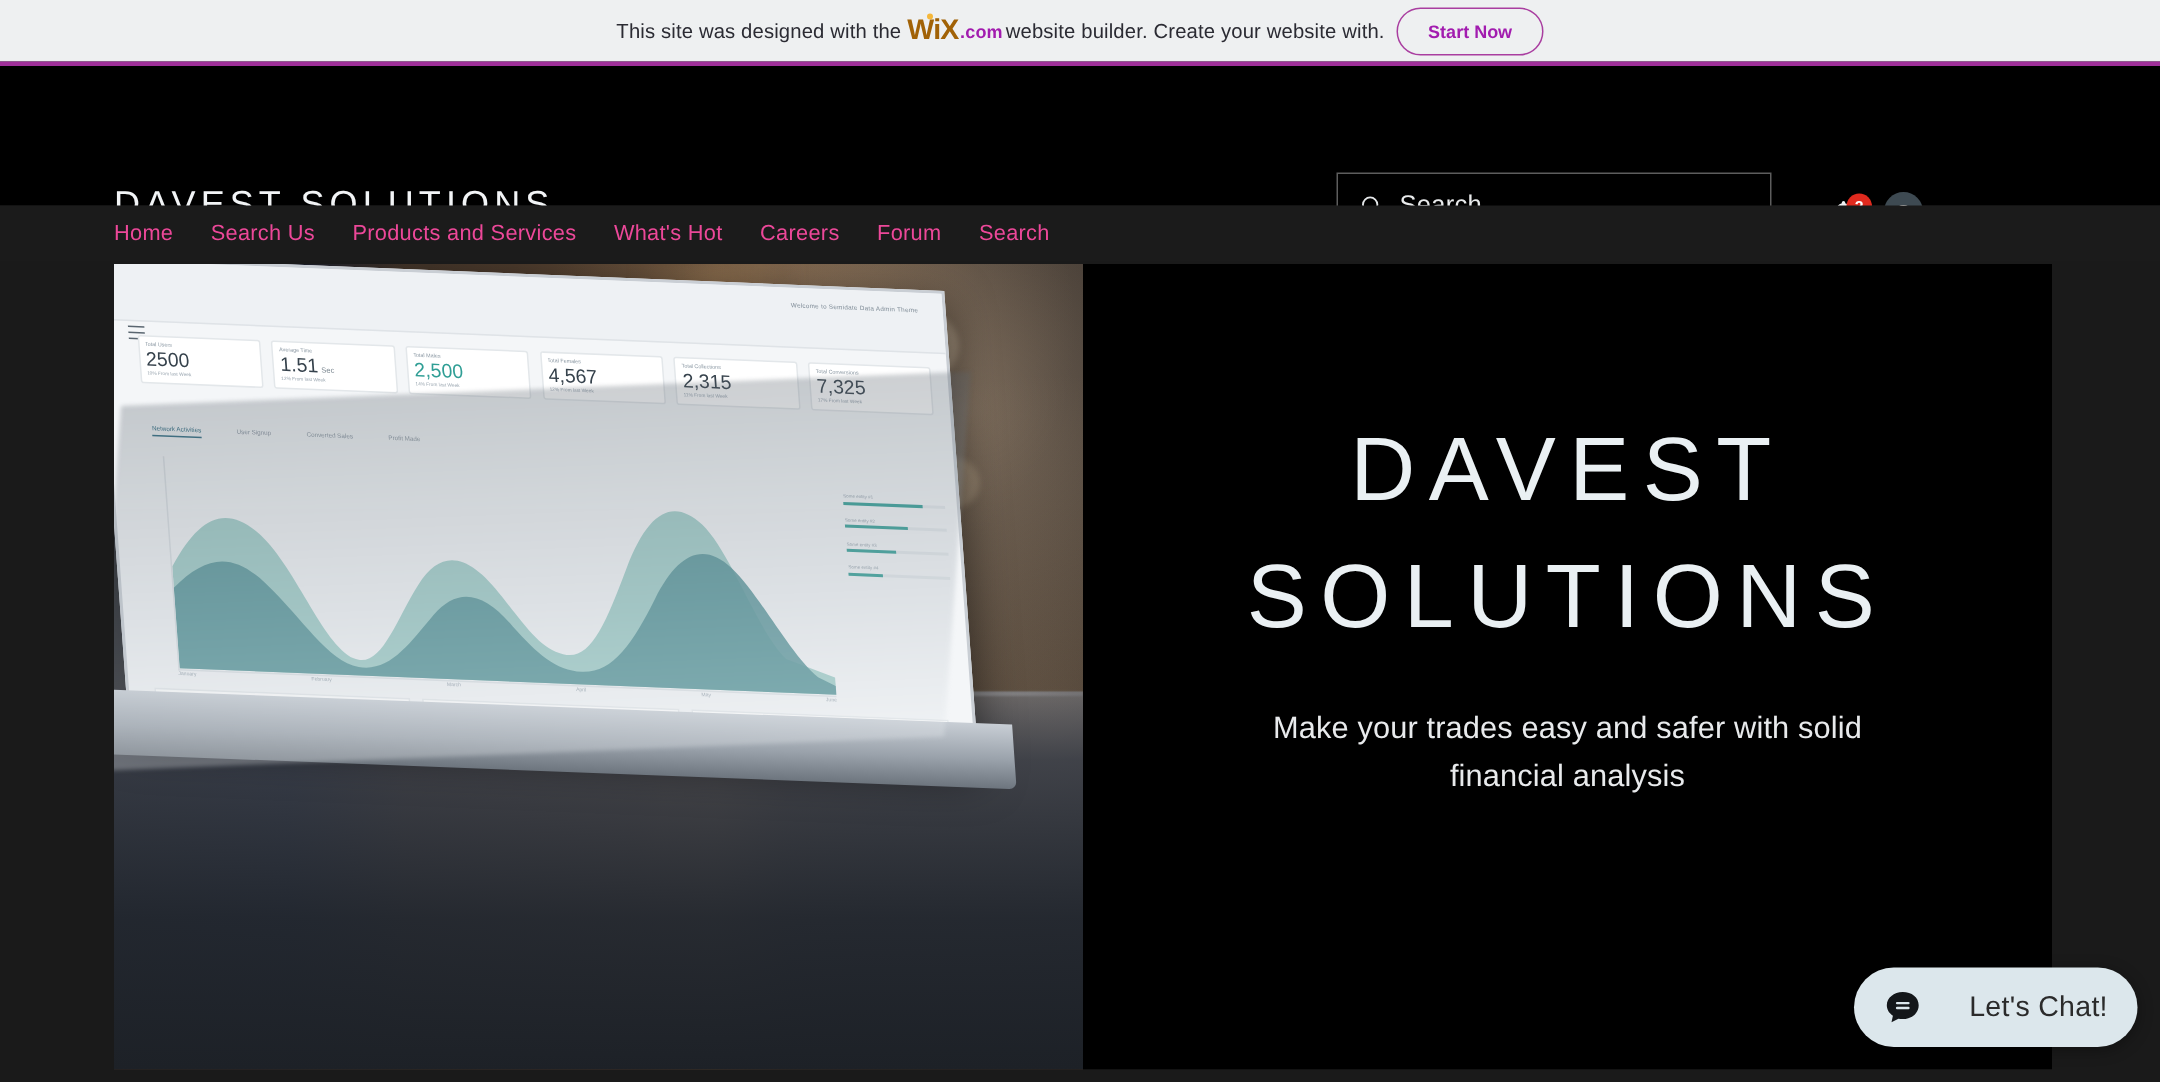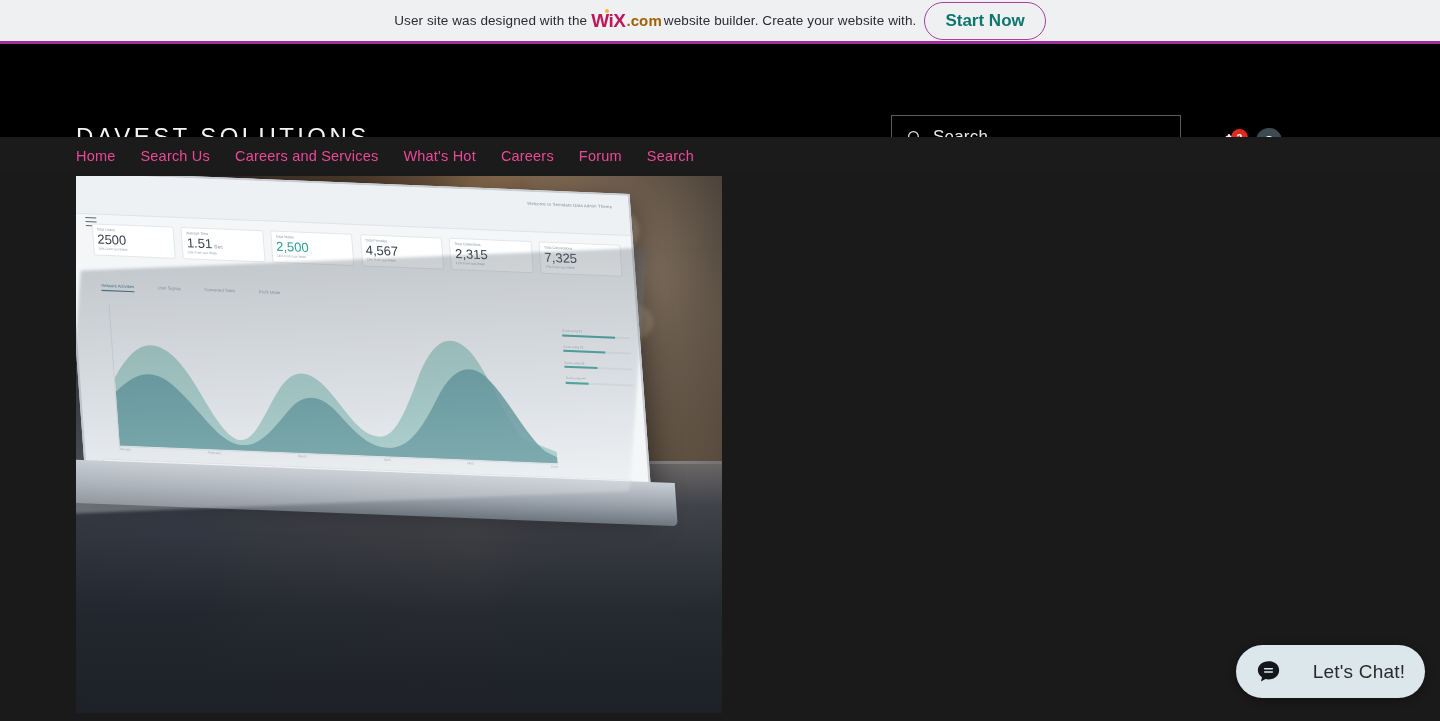--- a/index.html
+++ b/index.html
@@ -16,33 +16,33 @@
     position:absolute; left:0; top:0; width:1440px; height:41px;
     background:#eef0f1;
     display:flex; align-items:center; justify-content:center;
   }
   .wix-banner-text{
     font-size:13.5px; color:#2b2b33; letter-spacing:.1px; white-space:nowrap;
     display:flex; align-items:center; gap:0;
   }
   .wix-logo{
     display:inline-flex; align-items:baseline; position:relative;
-    font-size:19px; font-weight:bold; color:#be185d; letter-spacing:-.5px;
+    font-size:19px; font-weight:bold; color:#a16207; letter-spacing:-.5px;
     margin:0 1px 0 4px;
   }
   .wix-logo .dot{
     position:absolute; width:4px; height:4px; border-radius:50%;
     background:#f5b73a; left:13.5px; top:-1px;
   }
-  .wix-com{ font-size:15px; font-weight:bold; color:#a16207; margin-right:2px;}
+  .wix-com{ font-size:12px; font-weight:bold; color:#a21caf; margin-right:2px;}
   .start-now{
     margin-left:8px;
     border:1.4px solid #a93ea0; border-radius:22px;
-    background:transparent; color:#0f766e;
-    font-size:17px; font-weight:bold;
+    background:transparent; color:#a21caf;
+    font-size:12px; font-weight:bold;
     padding:8px 20px; cursor:pointer;
     font-family:"Liberation Sans", sans-serif;
     white-space:nowrap;
   }
   .banner-rule{
     position:absolute; left:0; top:41px; width:1440px; height:3px;
     background:#a0309a;
   }
 
   
@@ -246,21 +246,21 @@
     box-shadow:0 2px 10px rgba(0,0,0,.35);
   }
   .chat-icon{ width:25px; height:25px; }
   .chat-label{ font-size:19px; color:#2b2b2b; font-weight:400; letter-spacing:.2px;margin-left:20px;}
 </style>
 </head>
 <body>
 
 <div class="wix-banner">
   <div class="wix-banner-text">
-    <span>User site was designed with the</span>
+    <span>This site was designed with the</span>
     <span class="wix-logo">
       <span>WiX</span>
       <span class="dot"></span>
     </span>
     <span class="wix-com">.com</span>
     <span>website builder. Create your website with.</span>
     <button class="start-now">Start Now</button>
   </div>
 </div>
 <div class="banner-rule"></div>
@@ -287,21 +287,21 @@
     <div class="avatar">S</div>
     <svg class="chevron" viewBox="0 0 24 24" fill="none" stroke="#e8eaec" stroke-width="1.8">
       <polyline points="5,9 12,16 19,9" stroke-linecap="round" stroke-linejoin="round"></polyline>
     </svg>
   </div>
 </div>
 
 <nav class="site-nav">
   <span class="nav-item">Home</span>
   <span class="nav-item">Search Us</span>
-  <span class="nav-item">Careers and Services</span>
+  <span class="nav-item">Products and Services</span>
   <span class="nav-item">What's Hot</span>
   <span class="nav-item">Careers</span>
   <span class="nav-item">Forum</span>
   <span class="nav-item">Search</span>
 </nav>
 
 <section class="hero">
 
   <div class="hero-photo">
     <div class="photo-bg"></div>
@@ -413,20 +413,25 @@
         <div class="lower-card">
           <div class="lower-title">Daily active users</div>
         </div>
       </div>
     </div>
 
     <div class="laptop-base"></div>
     <div class="laptop-reflect"></div>
   </div>
 
+  <div class="hero-panel">
+    <h1 class="hero-title">DAVEST
+SOLUTIONS</h1>
+    <p class="hero-sub">Make your trades easy and safer with solid financial analysis</p>
+  </div>
 </section>
 
 <div class="chat-widget">
   <svg class="chat-icon" viewBox="0 0 24 24">
     <path d="M12 2.2C6.3 2.2 1.8 6 1.8 10.7c0 2.7 1.5 5.1 3.9 6.7l-.9 4.2 4.4-2.3c.9.2 1.8.3 2.8.3 5.7 0 10.2-3.8 10.2-8.9S17.7 2.2 12 2.2z" fill="#14171a"></path>
     <rect x="7.6" y="8.6" width="8.8" height="1.5" rx=".75" fill="#dce7ec"></rect>
     <rect x="7.6" y="11.7" width="8.8" height="1.5" rx=".75" fill="#dce7ec"></rect>
   </svg>
   <span class="chat-label">Let's Chat!</span>
 </div>

